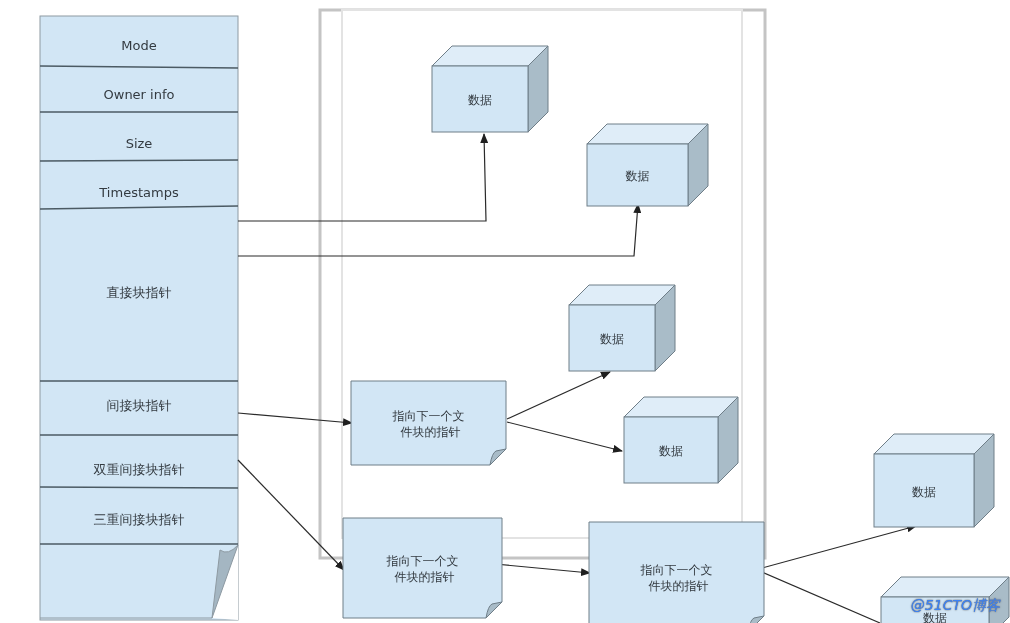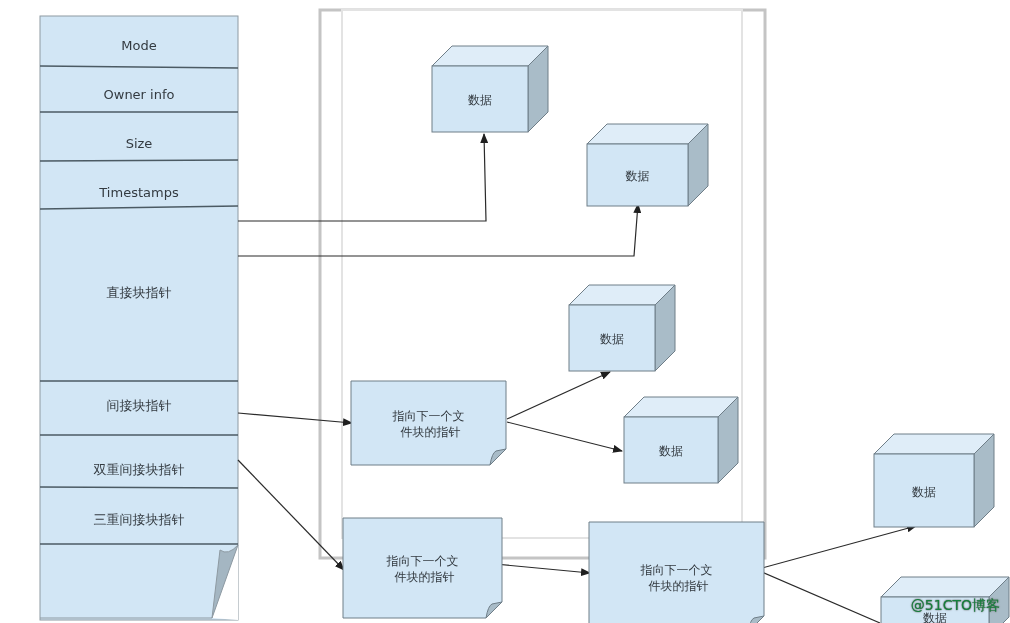--- a/index.html
+++ b/index.html
@@ -2,23 +2,23 @@
 <html><head>
 <meta charset="utf-8">
 <style>
   html, body { margin: 0; padding: 0; background: #ffffff; }
   body { width: 1010px; height: 623px; position: relative; overflow: hidden;
          font-family: "DejaVu Sans", sans-serif; }
   #stage { position: absolute; left: 0; top: 0; width: 1010px; height: 623px; }
   svg text { font-family: "DejaVu Sans", sans-serif; fill: #333a40; }
   .cell-text { font-size: 13px; }
   .box-text { font-size: 12px; }
-  .wm { position: absolute; right: 10px; bottom: 8px; font-size: 14px; color: #15803d;
+  .wm { position: absolute; right: 10px; bottom: 8px; font-size: 14px; color: #3b82f6;
         font-family: "DejaVu Sans", sans-serif;
-        text-shadow: 0 0 2px #777, 0 0 1px #555; letter-spacing: 0px; }
+        text-shadow: 0 0 2px #777, 0 0 1px #555; letter-spacing: 0px; font-style: italic; }
 </style>
 </head>
 <body>
 
 <svg id="stage" viewBox="0 0 1010 623" xmlns="http://www.w3.org/2000/svg">
   <defs>
     <marker id="arr" markerWidth="10" markerHeight="8" refX="9" refY="4" orient="auto" markerUnits="userSpaceOnUse">
       <path d="M0,0 L10,4 L0,8 z" fill="#1f1f1f"></path>
     </marker>
   </defs>

